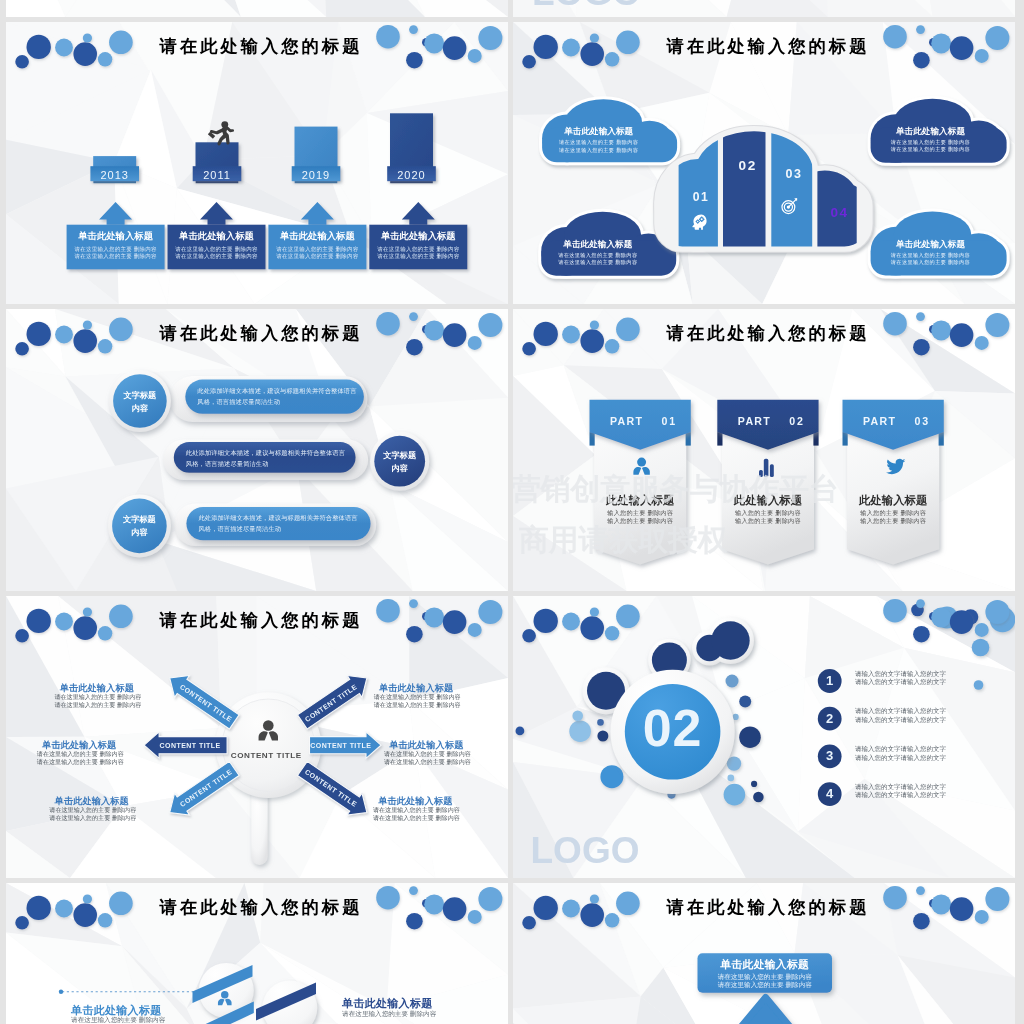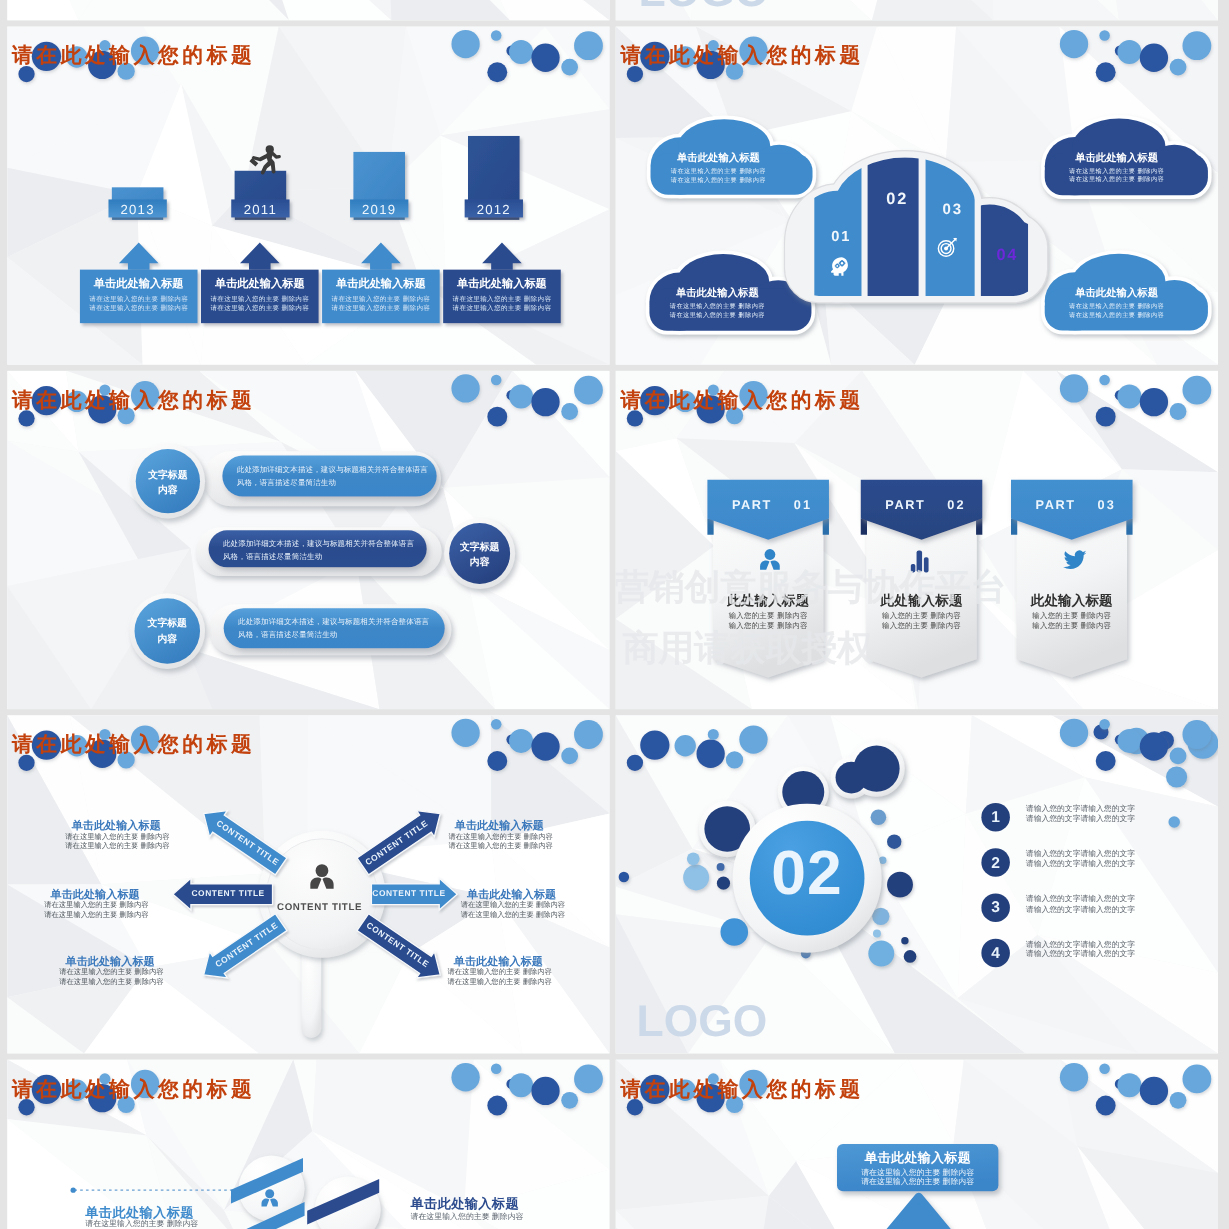--- a/index.html
+++ b/index.html
@@ -4,22 +4,22 @@
 <title>PPT template preview</title>
 <style>
   html,body{margin:0;padding:0;}
   body{width:1024px;height:1024px;background:#e4e4e4;overflow:hidden;
        font-family:"Liberation Sans","DejaVu Sans",sans-serif;-webkit-font-smoothing:antialiased;}
   .sheet{position:absolute;left:0;top:0;width:1024px;height:1024px;background:#e4e4e4;}
   .slide{position:absolute;width:502px;height:282px;overflow:hidden;background:#f6f7f8;}
   svg.bg{position:absolute;left:0;top:0;width:502px;height:282px;}
   svg.lay{position:absolute;left:0;top:0;width:502px;height:282px;}
   .dots{position:absolute;left:0;top:0;width:502px;height:80px;z-index:8;}
-  .ttl{position:absolute;left:4px;top:11.5px;width:502px;text-align:left;font-weight:900;
-       font-size:17.3px;color:#c2410c;letter-spacing:3.0px;white-space:nowrap;z-index:9;}
+  .ttl{position:absolute;left:4px;top:11.5px;width:502px;text-align:center;font-weight:900;
+       font-size:17.3px;color:#000000;letter-spacing:3.0px;white-space:nowrap;z-index:9;}
   .t{position:absolute;white-space:nowrap;}
   .wm{position:absolute;color:rgba(229,231,234,0.8);font-weight:bold;white-space:nowrap;z-index:7;}
   .wmlogo{position:absolute;color:rgba(224,226,230,0.30);font-weight:bold;white-space:nowrap;z-index:7;}
 </style>
 </head>
 <body>
 
 <div class="sheet">
 <div class="slide" style="left:6px;top:-265px;">
       <svg class="bg" viewBox="0 0 502 282" preserveAspectRatio="none">
@@ -215,21 +215,21 @@
       <div class="t" style="left:161.5px;top:223.5px;width:98px;text-align:center;font-size:5.5px;color:#dae8f7;letter-spacing:0.25px;">请在这里输入您的主要 删除内容</div>
       <div class="t" style="left:161.5px;top:230.9px;width:98px;text-align:center;font-size:5.5px;color:#dae8f7;letter-spacing:0.25px;">请在这里输入您的主要 删除内容</div>
       <div class="t" style="left:186.7px;top:146.8px;width:48.6px;text-align:center;font-size:11px;color:#eef6fd;letter-spacing:1.0px;font-family:'Liberation Sans',sans-serif;">2011</div>
       <div class="t" style="left:262.4px;top:207.5px;width:98px;text-align:center;font-weight:900;font-size:9.3px;color:#fff;letter-spacing:0.05px;">单击此处输入标题</div>
       <div class="t" style="left:262.4px;top:223.5px;width:98px;text-align:center;font-size:5.5px;color:#dae8f7;letter-spacing:0.25px;">请在这里输入您的主要 删除内容</div>
       <div class="t" style="left:262.4px;top:230.9px;width:98px;text-align:center;font-size:5.5px;color:#dae8f7;letter-spacing:0.25px;">请在这里输入您的主要 删除内容</div>
       <div class="t" style="left:285.7px;top:146.8px;width:48.6px;text-align:center;font-size:11px;color:#eef6fd;letter-spacing:1.0px;font-family:'Liberation Sans',sans-serif;">2019</div>
       <div class="t" style="left:363.3px;top:207.5px;width:98px;text-align:center;font-weight:900;font-size:9.3px;color:#fff;letter-spacing:0.05px;">单击此处输入标题</div>
       <div class="t" style="left:363.3px;top:223.5px;width:98px;text-align:center;font-size:5.5px;color:#dae8f7;letter-spacing:0.25px;">请在这里输入您的主要 删除内容</div>
       <div class="t" style="left:363.3px;top:230.9px;width:98px;text-align:center;font-size:5.5px;color:#dae8f7;letter-spacing:0.25px;">请在这里输入您的主要 删除内容</div>
-      <div class="t" style="left:381.2px;top:146.8px;width:48.6px;text-align:center;font-size:11px;color:#eef6fd;letter-spacing:1.0px;font-family:'Liberation Sans',sans-serif;">2012</div>
+      <div class="t" style="left:381.2px;top:146.8px;width:48.6px;text-align:center;font-size:11px;color:#eef6fd;letter-spacing:1.0px;font-family:'Liberation Sans',sans-serif;">2020</div>
       <svg class="dots" viewBox="0 0 502 80">
         <defs>
           <filter id="dsh" x="-60%" y="-60%" width="240%" height="240%">
             <feDropShadow dx="0.7" dy="1.4" stdDeviation="1.2" flood-color="#6d7683" flood-opacity="0.28"></feDropShadow>
           </filter>
         </defs>
         <g filter="url(#dsh)">
           <circle cx="16.1" cy="39.7" r="6.8" fill="#2b55a0"></circle>
           <circle cx="32.7" cy="24.9" r="12.2" fill="#2b55a0"></circle>
           <circle cx="58" cy="25.5" r="8.9" fill="#67a7dc"></circle>

